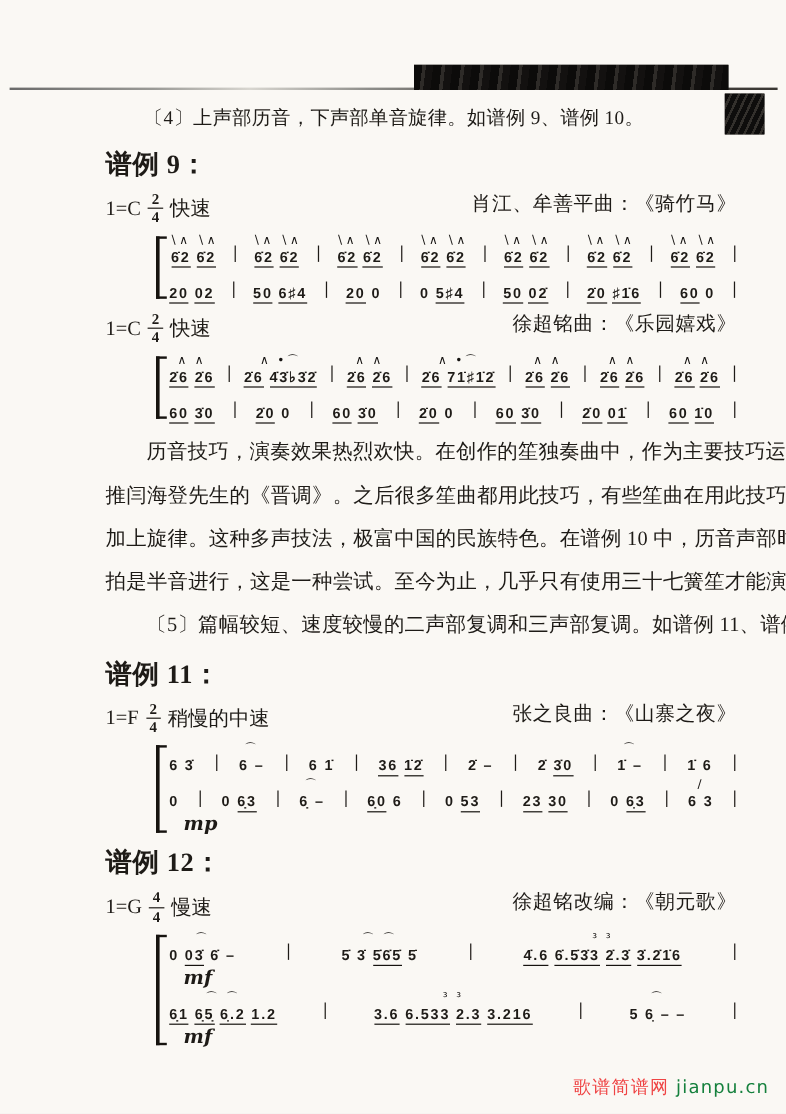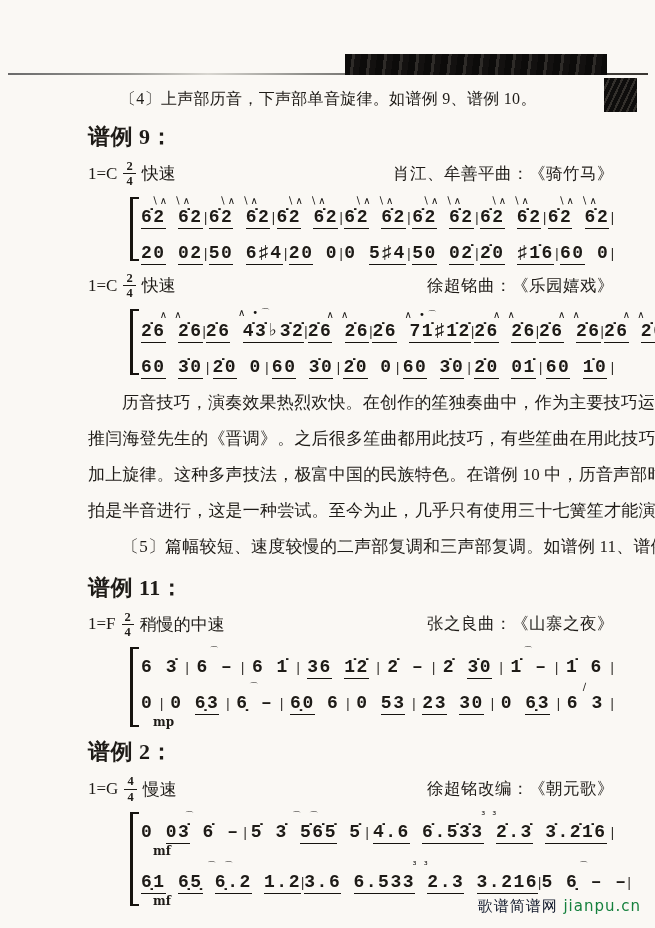--- a/index.html
+++ b/index.html
@@ -14,45 +14,45 @@
   .top-rule{position:absolute;left:8px;top:73px;width:640px;height:2px;
     background:linear-gradient(90deg,#6a6a6a 0,#9a9a96 120px,#d8d6d0 200px,#8d8d89 300px,#55514d 420px,#3a3733 640px)}
   .top-bar{position:absolute;left:345px;top:54px;width:262px;height:21px;background:#161412;
     background-image:repeating-linear-gradient(97deg,#0c0b0a 0 7px,#2e2b28 7px 10px,#131110 10px 16px)}
   .corner-square{position:absolute;left:604px;top:78px;width:33px;height:34px;background:#1a1816;
     background-image:repeating-linear-gradient(115deg,#0e0d0c 0 4px,#33302c 4px 6px)}
   
   .content{position:absolute;left:88px;top:84px;width:526px}
   .intro{font-size:16px;line-height:30px;letter-spacing:.3px;text-indent:2em}
   .ex-label{font-weight:bold;font-size:22px;margin-top:8px;letter-spacing:.5px}
-  .ex-head{display:flex;justify-content:space-between;align-items:center;margin:7px 0 2px}
+  .ex-head{display:flex;justify-content:space-between;margin:7px 0 2px}
   .key-sig{display:flex;align-items:center;gap:6px;font-size:17px}
   .frac{display:inline-flex;flex-direction:column;align-items:center;font-size:12.5px;line-height:1.15;font-weight:bold}
   .frac .num{border-bottom:1px solid #1e1b17;padding:0 3px}
   .frac .den{padding:0 3px}
   .credit{font-size:16.5px;letter-spacing:.5px}
   .system{position:relative;margin:6px 0 8px 42px;padding-left:11px}
   .brace{position:absolute;left:0;top:2px;bottom:2px;width:6px;
     border-left:3px solid #16130f;border-top:2px solid #16130f;border-bottom:2px solid #16130f}
   .voice{display:flex;align-items:flex-end;justify-content:space-between;margin-bottom:4px}
   .measure{display:inline-block;text-align:center}
   .marks{display:block;font-size:10px;height:12px;line-height:12px;letter-spacing:2px;color:#141210;
     font-family:"DejaVu Sans",sans-serif;white-space:pre}
-  .notes{display:block;font-size:18px;font-weight:bold;letter-spacing:1.5px;white-space:pre;
-    font-family:Liberation Mono, monospace}
+  .notes{display:block;font-size:12px;font-weight:bold;letter-spacing:1.5px;white-space:pre;
+    font-family:Liberation Sans, sans-serif}
   .beam{border-bottom:1.5px solid #16130f;padding-bottom:1px}
   .barline{font-size:15px;font-weight:bold;padding-bottom:1px}
-  .dyn{font-weight:bold;font-size:12px;margin:-2px 0 2px 12px;
+  .dyn{font-style:italic;font-weight:bold;font-size:16px;margin:-2px 0 2px 12px;
     font-family:"DejaVu Serif",serif}
   .para{font-size:17px;line-height:36px;letter-spacing:.2px;margin-top:6px}
   .para .line{white-space:nowrap}
   .para .indent{text-indent:2em}
   .watermark{position:absolute;right:14px;bottom:12px;font-size:15px;letter-spacing:1px;
     font-family:"DejaVu Sans",sans-serif}
-  .wm-site{color:#0f172a}
+  .wm-site{color:#ef4444}
   .wm-url{color:#15803d}
 </style>
 </head>
 <body>
 
 <div class="page">
   <div class="top-rule"></div>
   <div class="top-bar"></div>
   <div class="corner-square"></div>
 
@@ -351,21 +351,21 @@
               <span class="marks">∕</span>
               <span class="notes"><span>6</span> <span>3</span></span>
             </span>
             <span class="barline">|</span>
           </div>
           <div class="dyn">mp</div>
       </div>
     </div>
 
     <div>
-      <div class="ex-label">谱例 2：</div>
+      <div class="ex-label">谱例 12：</div>
       <div class="ex-head">
         <span class="key-sig">
           <span>1=G</span>
           <span class="frac">
             <span class="num">4</span>
             <span class="den">4</span>
           </span>
           <span>慢速</span>
         </span>
         <span class="credit">徐超铭改编：《朝元歌》</span>

